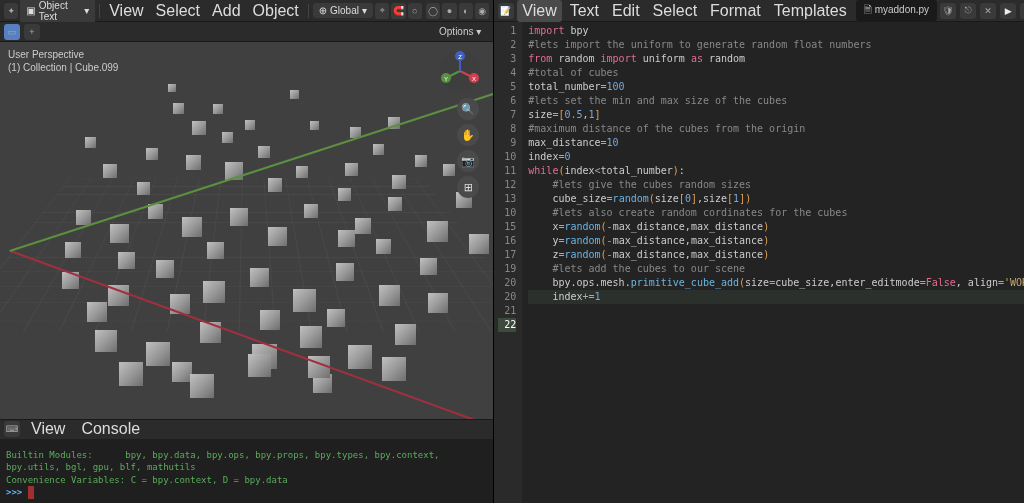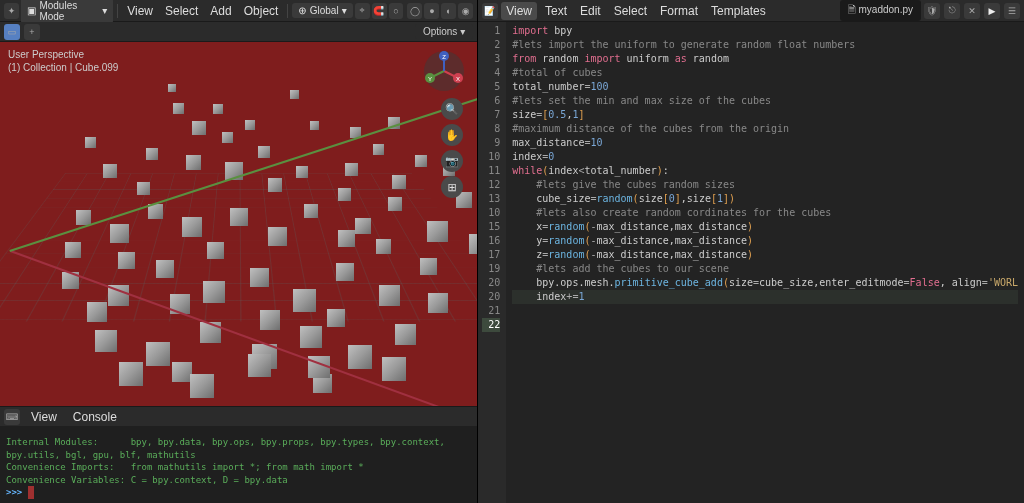--- a/index.html
+++ b/index.html
@@ -52,28 +52,28 @@
   border-radius: 3px;
   display: flex;
   align-items: center;
   justify-content: center;
   font-size: 9px;
   color: #aaa;
 }
 .tb-menu {
   color: #ddd;
   padding: 2px 5px;
-  font-size: 12px;
+  font-size: 16px;
 }
 .tb-sep { width: 1px; height: 14px; background: #444; margin: 0 2px; }
 
 
 .viewport {
   flex: 1;
-  background: #7f1d1d;
+  background: #404040;
   position: relative;
   overflow: hidden;
 }
 .overlay-text {
   position: absolute;
   top: 6px;
   left: 8px;
   color: #ccc;
   font-size: 10px;
   line-height: 1.3;
@@ -227,21 +227,21 @@
 <body>
 
 <div class="app">
 
   <div class="left-panel">
 
     <div class="toolbar">
       <div class="tb-icon">✦</div>
       <div class="tb-item">
         <span>▣</span>
-        <span>Modules Mode</span>
+        <span>Object Text</span>
         <span>▾</span>
       </div>
       <div class="tb-sep"></div>
       <span class="tb-menu">View</span>
       <span class="tb-menu">Select</span>
       <span class="tb-menu">Add</span>
       <span class="tb-menu">Object</span>
       <div class="tb-sep"></div>
       <div class="tb-item">
         <span>⊕</span>
@@ -373,22 +373,21 @@
       </div>
     </div>
 
     <div class="console-header">
       <div class="tb-icon">⌨</div>
       <span class="tb-menu">View</span>
       <span class="tb-menu">Console</span>
     </div>
     <div class="console-body">
       <div style="height:6px"></div>
-      <div><span class="label">Internal Modules:</span>&nbsp;&nbsp;&nbsp;&nbsp;&nbsp;&nbsp;<span class="val">bpy, bpy.data, bpy.ops, bpy.props, bpy.types, bpy.context, bpy.utils, bgl, gpu, blf, mathutils</span></div>
-      <div><span class="label">Convenience Imports:</span>&nbsp;&nbsp;&nbsp;<span class="val">from mathutils import *; from math import *</span></div>
+      <div><span class="label">Builtin Modules:</span>&nbsp;&nbsp;&nbsp;&nbsp;&nbsp;&nbsp;<span class="val">bpy, bpy.data, bpy.ops, bpy.props, bpy.types, bpy.context, bpy.utils, bgl, gpu, blf, mathutils</span></div>
       <div><span class="label">Convenience Variables:</span> <span class="val">C = bpy.context, D = bpy.data</span></div>
       <div><span class="prompt">&gt;&gt;&gt; </span><span style="background:#9f3030;width:6px;display:inline-block;">&nbsp;</span></div>
     </div>
   </div>
 
   <div class="right-panel">
     <div class="editor-toolbar">
       <div class="tb-icon">📝</div>
       <span class="tb-menu" style="background:#4a4a4a;border-radius:3px">View</span>
       <span class="tb-menu">Text</span>

